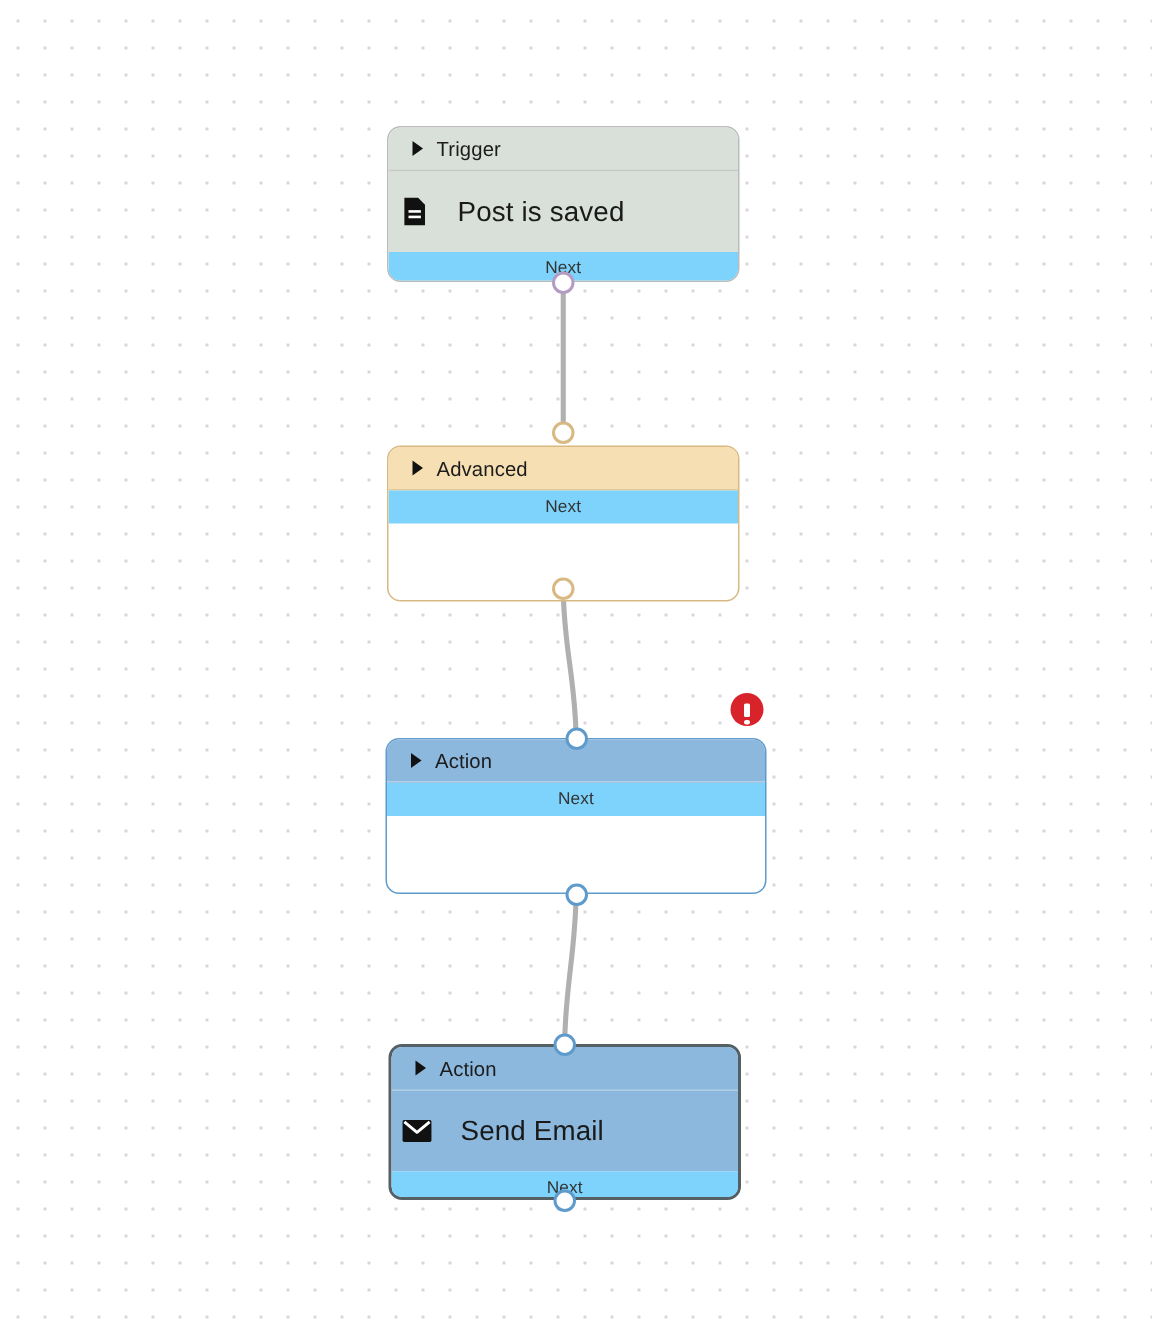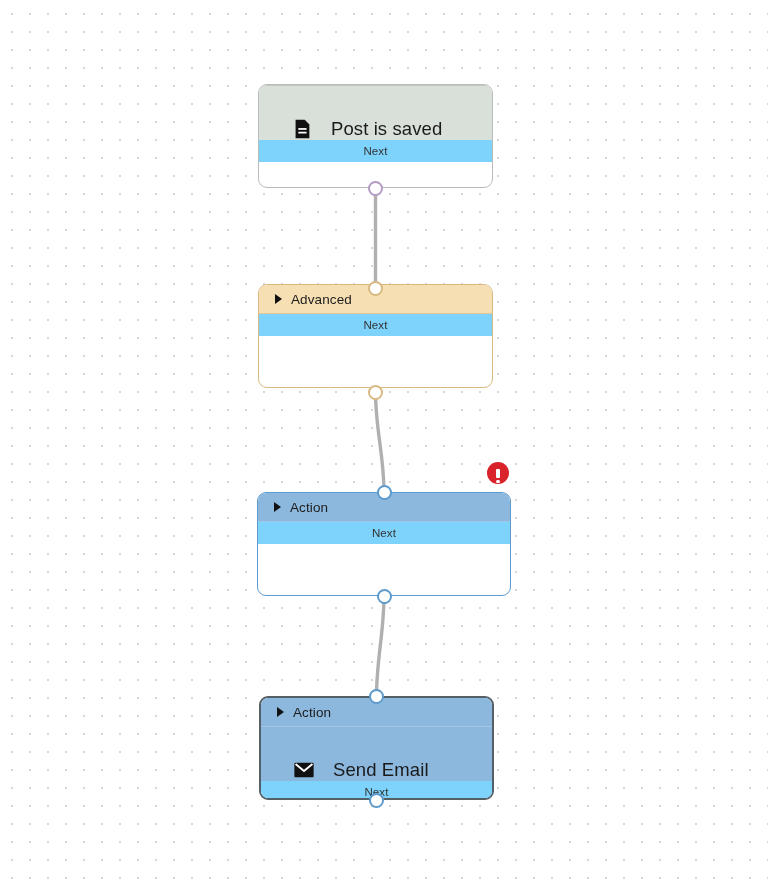--- a/index.html
+++ b/index.html
@@ -60,23 +60,23 @@
     flex: none;
   }
 
   .node-divider {
     height: 1px;
     width: 100%;
   }
 
   .node-body {
     display: flex;
-    align-items: flex-end;
+    align-items: center;
     height: 54px;
-    padding-left: 32px;
+    padding-left: 6px;
   }
   .node-body-icon {
     width: 22px;
     height: 22px;
     flex: none;
     display: block;
     margin-right: 18px;
   }
   .node-title {
     font-size: 18.5px;
@@ -143,35 +143,39 @@
 <div id="canvas">
 
   <svg id="edges" viewBox="0 0 768 892" xmlns="http://www.w3.org/2000/svg">
       <path d="M 375.5 188 C 375.5 230, 375.5 250, 375.5 288" fill="none" stroke="#b0b0b0" stroke-width="3.4" stroke-linecap="round"></path>
       <path d="M 375.5 392 C 375.5 430, 384 455, 384 492" fill="none" stroke="#b0b0b0" stroke-width="3.4" stroke-linecap="round"></path>
       <path d="M 384 596 C 384 632, 376.5 660, 376.5 696" fill="none" stroke="#b0b0b0" stroke-width="3.4" stroke-linecap="round"></path>
     </svg>
 
   <div id="node-layer">
       <div class="node" style="left: 258px; top: 84px; width: 235px; height: 104px; border: 1px solid rgb(185, 189, 185);">
+        <div class="node-header" style="background: rgb(217, 224, 217);">
+          <span class="tri-icon"></span>
+          <span>Trigger</span>
+        </div>
         <div class="node-divider" style="background: rgb(194, 200, 194);"></div>
         <div class="node-body" style="background: rgb(217, 224, 217);">
           <svg class="node-body-icon" viewBox="0 0 24 24">
             <path d="M5 2 h10 l5 5 v15 H5 Z" fill="#111111"></path>
             <rect x="8" y="11" width="9" height="1.9" fill="#ffffff"></rect>
             <rect x="8" y="15" width="9" height="1.9" fill="#ffffff"></rect>
           </svg>
           <span class="node-title">Post is saved</span>
         </div>
         <div class="node-footer">
           <span class="node-footer-label">Next</span>
         </div>
       </div>
       <div class="port" style="left: 368px; top: 180.5px; border-color: rgb(180, 155, 196);"></div>
-      <div class="node" style="left: 258px; top: 284px; width: 235px; height: 104px; border: 1px solid rgb(216, 185, 129);">
+      <div class="node" style="left: 258px; top: 297px; width: 235px; height: 104px; border: 1px solid rgb(216, 185, 129);">
         <div class="node-header" style="background: rgb(247, 223, 180);">
           <span class="tri-icon"></span>
           <span>Advanced</span>
         </div>
         <div class="node-divider" style="background: rgb(226, 200, 152);"></div>
         <div class="node-footer">
           <span class="node-footer-label">Next</span>
         </div>
       </div>
       <div class="port" style="left: 368px; top: 280.5px; border-color: rgb(216, 185, 129);"></div>

